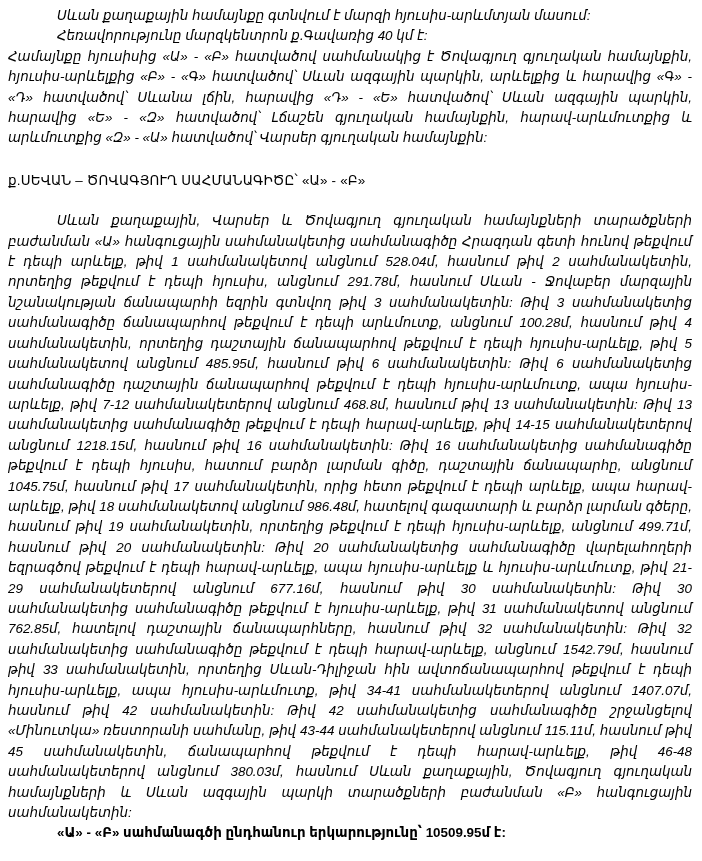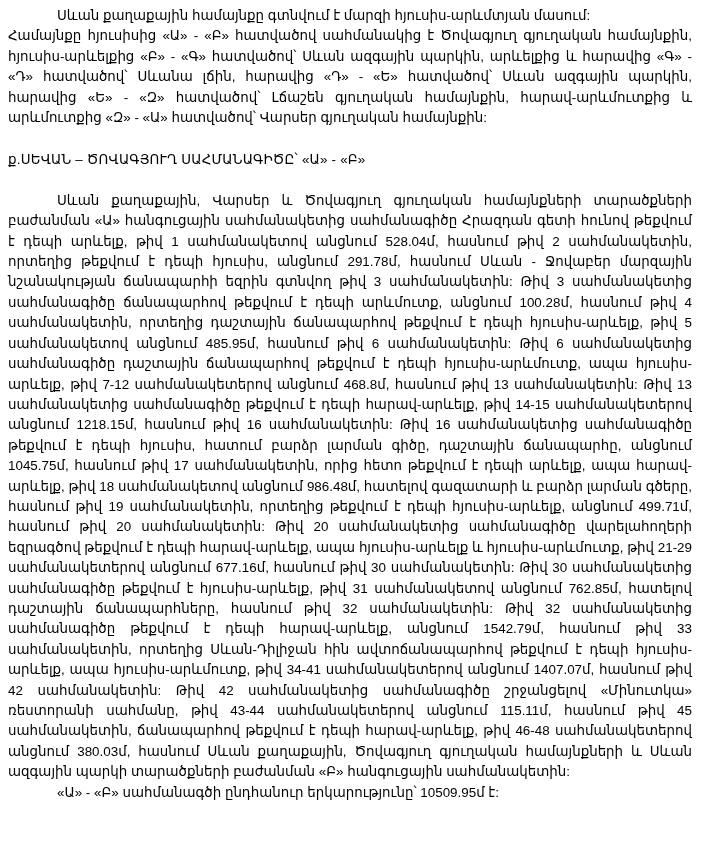--- a/index.html
+++ b/index.html
@@ -20,38 +20,41 @@
       left: 8px;
       top: 6px;
       width: 684px;
       font-size: 13.4px;
       line-height: 20.4px;
     }
     .para {
       margin: 0;
       text-align: justify;
       text-align-last: left;
+      font-style: italic;
     }
     .indent {
       text-indent: 49px;
     }
     .heading {
       margin: 22px 0 20px 0;
       font-size: 13.4px;
       letter-spacing: 0.2px;
     }
     .last-line {
       text-indent: 49px;
       margin: 0;
+      font-weight: bold;
     }
   </style>
 </head>
 <body>
 
 <div class="page">
   <p class="para indent">Սևան քաղաքային համայնքը գտնվում է մարզի հյուսիս-արևմտյան մասում:</p>
+  <p class="para indent">Հեռավորությունը մարզկենտրոն ք.Գավառից 40 կմ է:</p>
   <p class="para">Համայնքը հյուսիսից «Ա» - «Բ» հատվածով սահմանակից է Ծովագյուղ գյուղական համայնքին, հյուսիս-արևելքից «Բ» - «Գ» հատվածով՝ Սևան ազգային պարկին, արևելքից և հարավից «Գ» - «Դ» հատվածով՝ Սևանա լճին, հարավից «Դ» - «Ե» հատվածով՝ Սևան ազգային պարկին, հարավից «Ե» - «Զ» հատվածով՝ Լճաշեն գյուղական համայնքին, հարավ-արևմուտքից և արևմուտքից «Զ» - «Ա» հատվածով՝ Վարսեր գյուղական համայնքին:</p>
 
   <p class="heading">ք.ՍԵՎԱՆ – ԾՈՎԱԳՅՈՒՂ ՍԱՀՄԱՆԱԳԻԾԸ՝ «Ա» - «Բ»</p>
 
   <p class="para indent">Սևան քաղաքային, Վարսեր և Ծովագյուղ գյուղական համայնքների տարածքների բաժանման «Ա» հանգուցային սահմանակետից սահմանագիծը Հրազդան գետի հունով թեքվում է դեպի արևելք, թիվ 1 սահմանակետով անցնում 528.04մ, հասնում թիվ 2 սահմանակետին, որտեղից թեքվում է դեպի հյուսիս, անցնում 291.78մ, հասնում Սևան - Ջովաբեր մարզային նշանակության ճանապարհի եզրին գտնվող թիվ 3 սահմանակետին: Թիվ 3 սահմանակետից սահմանագիծը ճանապարհով թեքվում է դեպի արևմուտք, անցնում 100.28մ, հասնում թիվ 4 սահմանակետին, որտեղից դաշտային ճանապարհով թեքվում է դեպի հյուսիս-արևելք, թիվ 5 սահմանակետով անցնում 485.95մ, հասնում թիվ 6 սահմանակետին: Թիվ 6 սահմանակետից սահմանագիծը դաշտային ճանապարհով թեքվում է դեպի հյուսիս-արևմուտք, ապա հյուսիս-արևելք, թիվ 7-12 սահմանակետերով անցնում 468.8մ, հասնում թիվ 13 սահմանակետին: Թիվ 13 սահմանակետից սահմանագիծը թեքվում է դեպի հարավ-արևելք, թիվ 14-15 սահմանակետերով անցնում 1218.15մ, հասնում թիվ 16 սահմանակետին: Թիվ 16 սահմանակետից սահմանագիծը թեքվում է դեպի հյուսիս, հատում բարձր լարման գիծը, դաշտային ճանապարհը, անցնում 1045.75մ, հասնում թիվ 17 սահմանակետին, որից հետո թեքվում է դեպի արևելք, ապա հարավ-արևելք, թիվ 18 սահմանակետով անցնում 986.48մ, հատելով գազատարի և բարձր լարման գծերը, հասնում թիվ 19 սահմանակետին, որտեղից թեքվում է դեպի հյուսիս-արևելք, անցնում 499.71մ, հասնում թիվ 20 սահմանակետին: Թիվ 20 սահմանակետից սահմանագիծը վարելահողերի եզրագծով թեքվում է դեպի հարավ-արևելք, ապա հյուսիս-արևելք և հյուսիս-արևմուտք, թիվ 21-29 սահմանակետերով անցնում 677.16մ, հասնում թիվ 30 սահմանակետին: Թիվ 30 սահմանակետից սահմանագիծը թեքվում է հյուսիս-արևելք, թիվ 31 սահմանակետով անցնում 762.85մ, հատելով դաշտային ճանապարհները, հասնում թիվ 32 սահմանակետին: Թիվ 32 սահմանակետից սահմանագիծը թեքվում է դեպի հարավ-արևելք, անցնում 1542.79մ, հասնում թիվ 33 սահմանակետին, որտեղից Սևան-Դիլիջան հին ավտոճանապարհով թեքվում է դեպի հյուսիս-արևելք, ապա հյուսիս-արևմուտք, թիվ 34-41 սահմանակետերով անցնում 1407.07մ, հասնում թիվ 42 սահմանակետին: Թիվ 42 սահմանակետից սահմանագիծը շրջանցելով «Մինուտկա» ռեստորանի սահմանը, թիվ 43-44 սահմանակետերով անցնում 115.11մ, հասնում թիվ 45 սահմանակետին, ճանապարհով թեքվում է դեպի հարավ-արևելք, թիվ 46-48 սահմանակետերով անցնում 380.03մ, հասնում Սևան քաղաքային, Ծովագյուղ գյուղական համայնքների և Սևան ազգային պարկի տարածքների բաժանման «Բ» հանգուցային սահմանակետին:</p>
   <p class="last-line">«Ա» - «Բ» սահմանագծի ընդհանուր երկարությունը՝ 10509.95մ է:</p>
 </div>
 
 </body></html>

